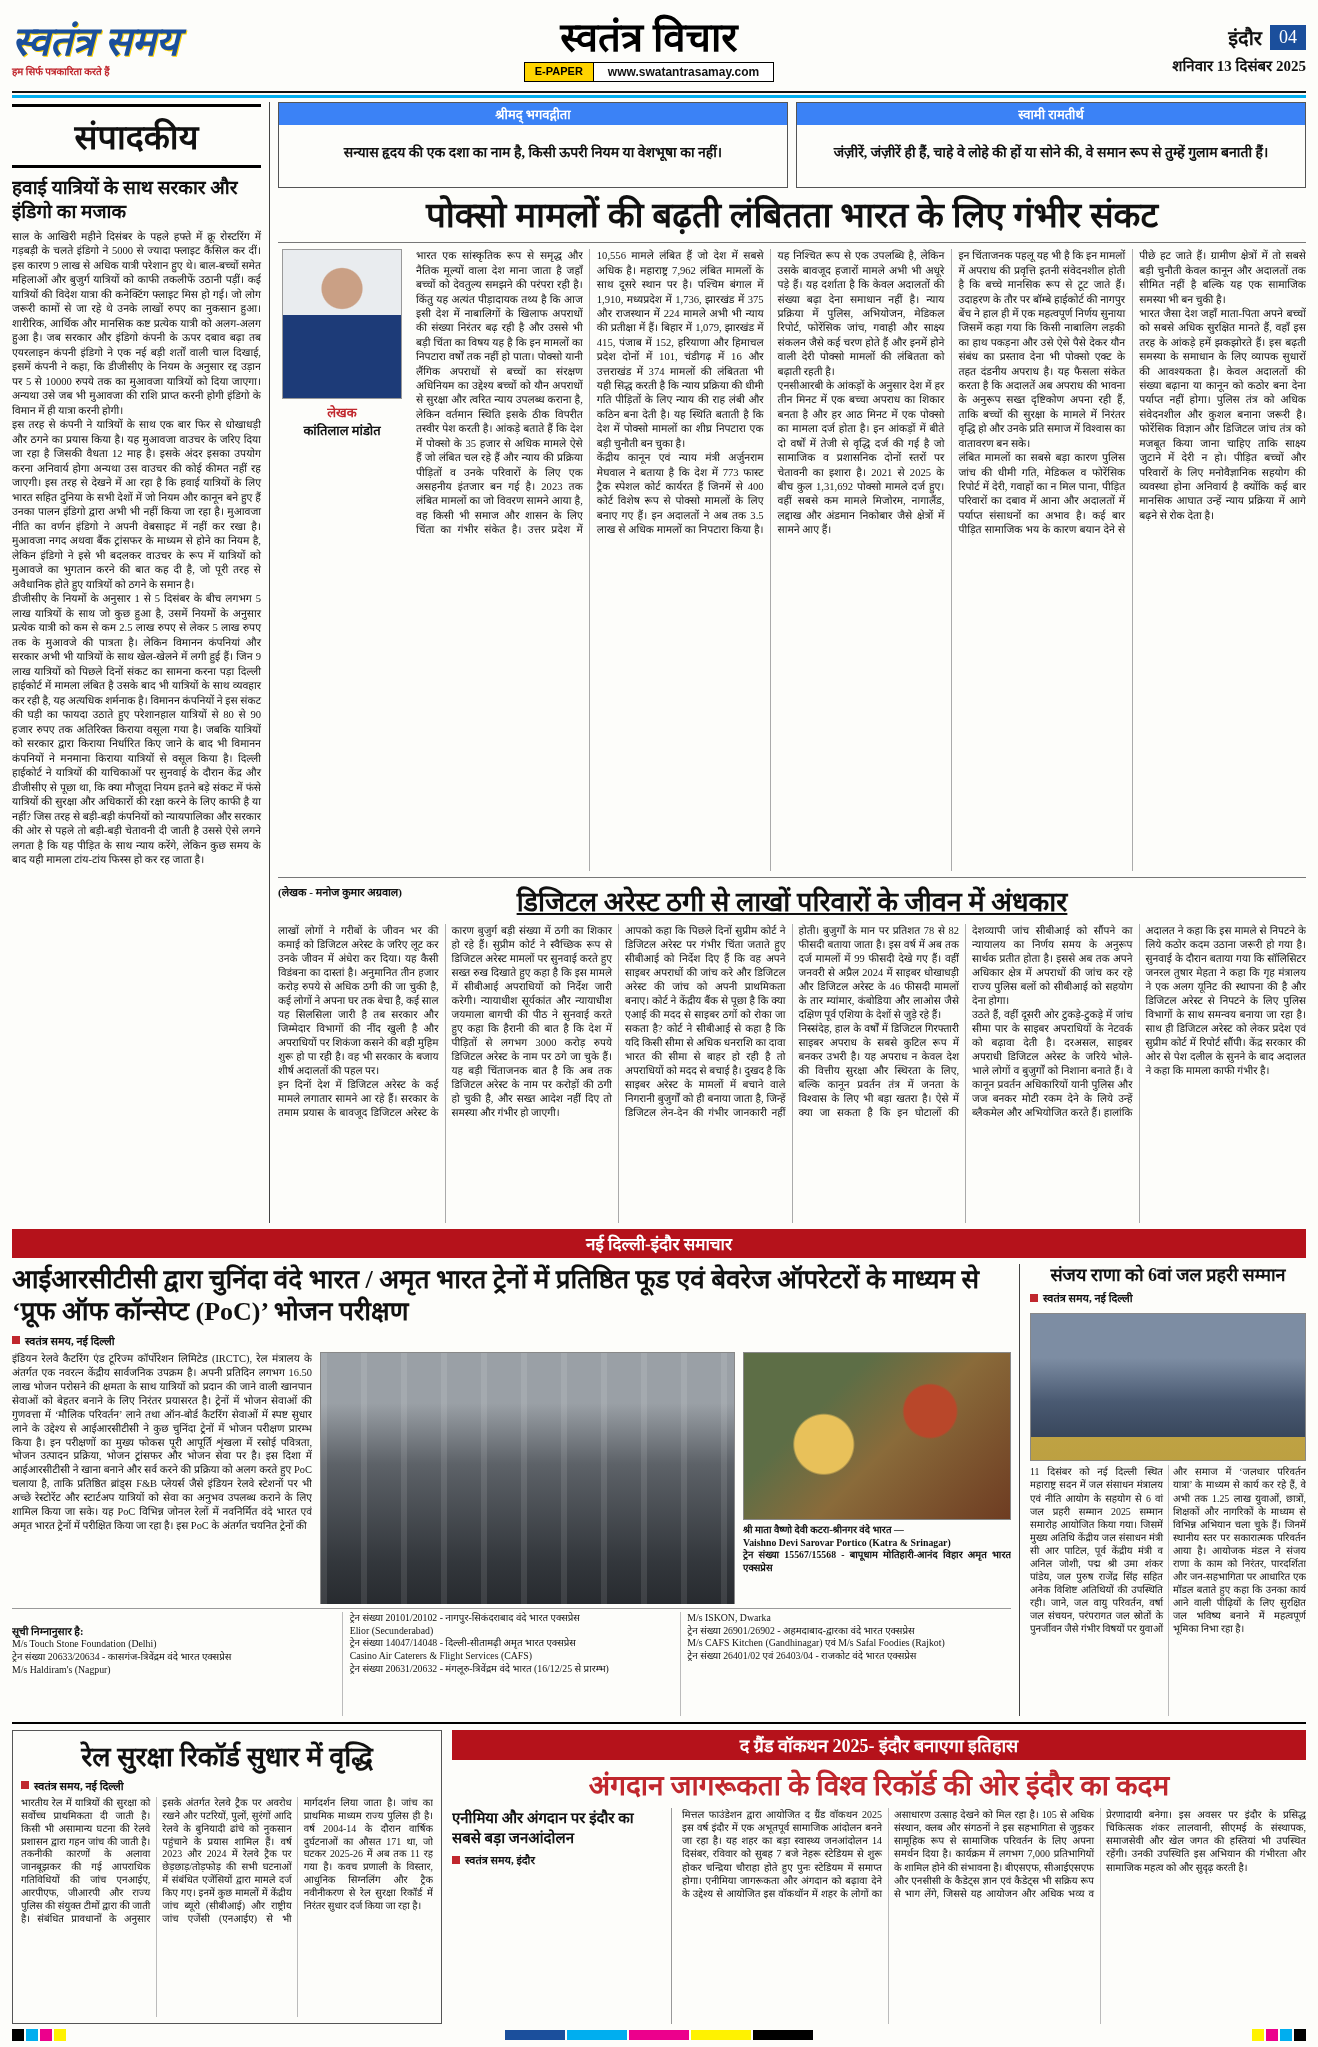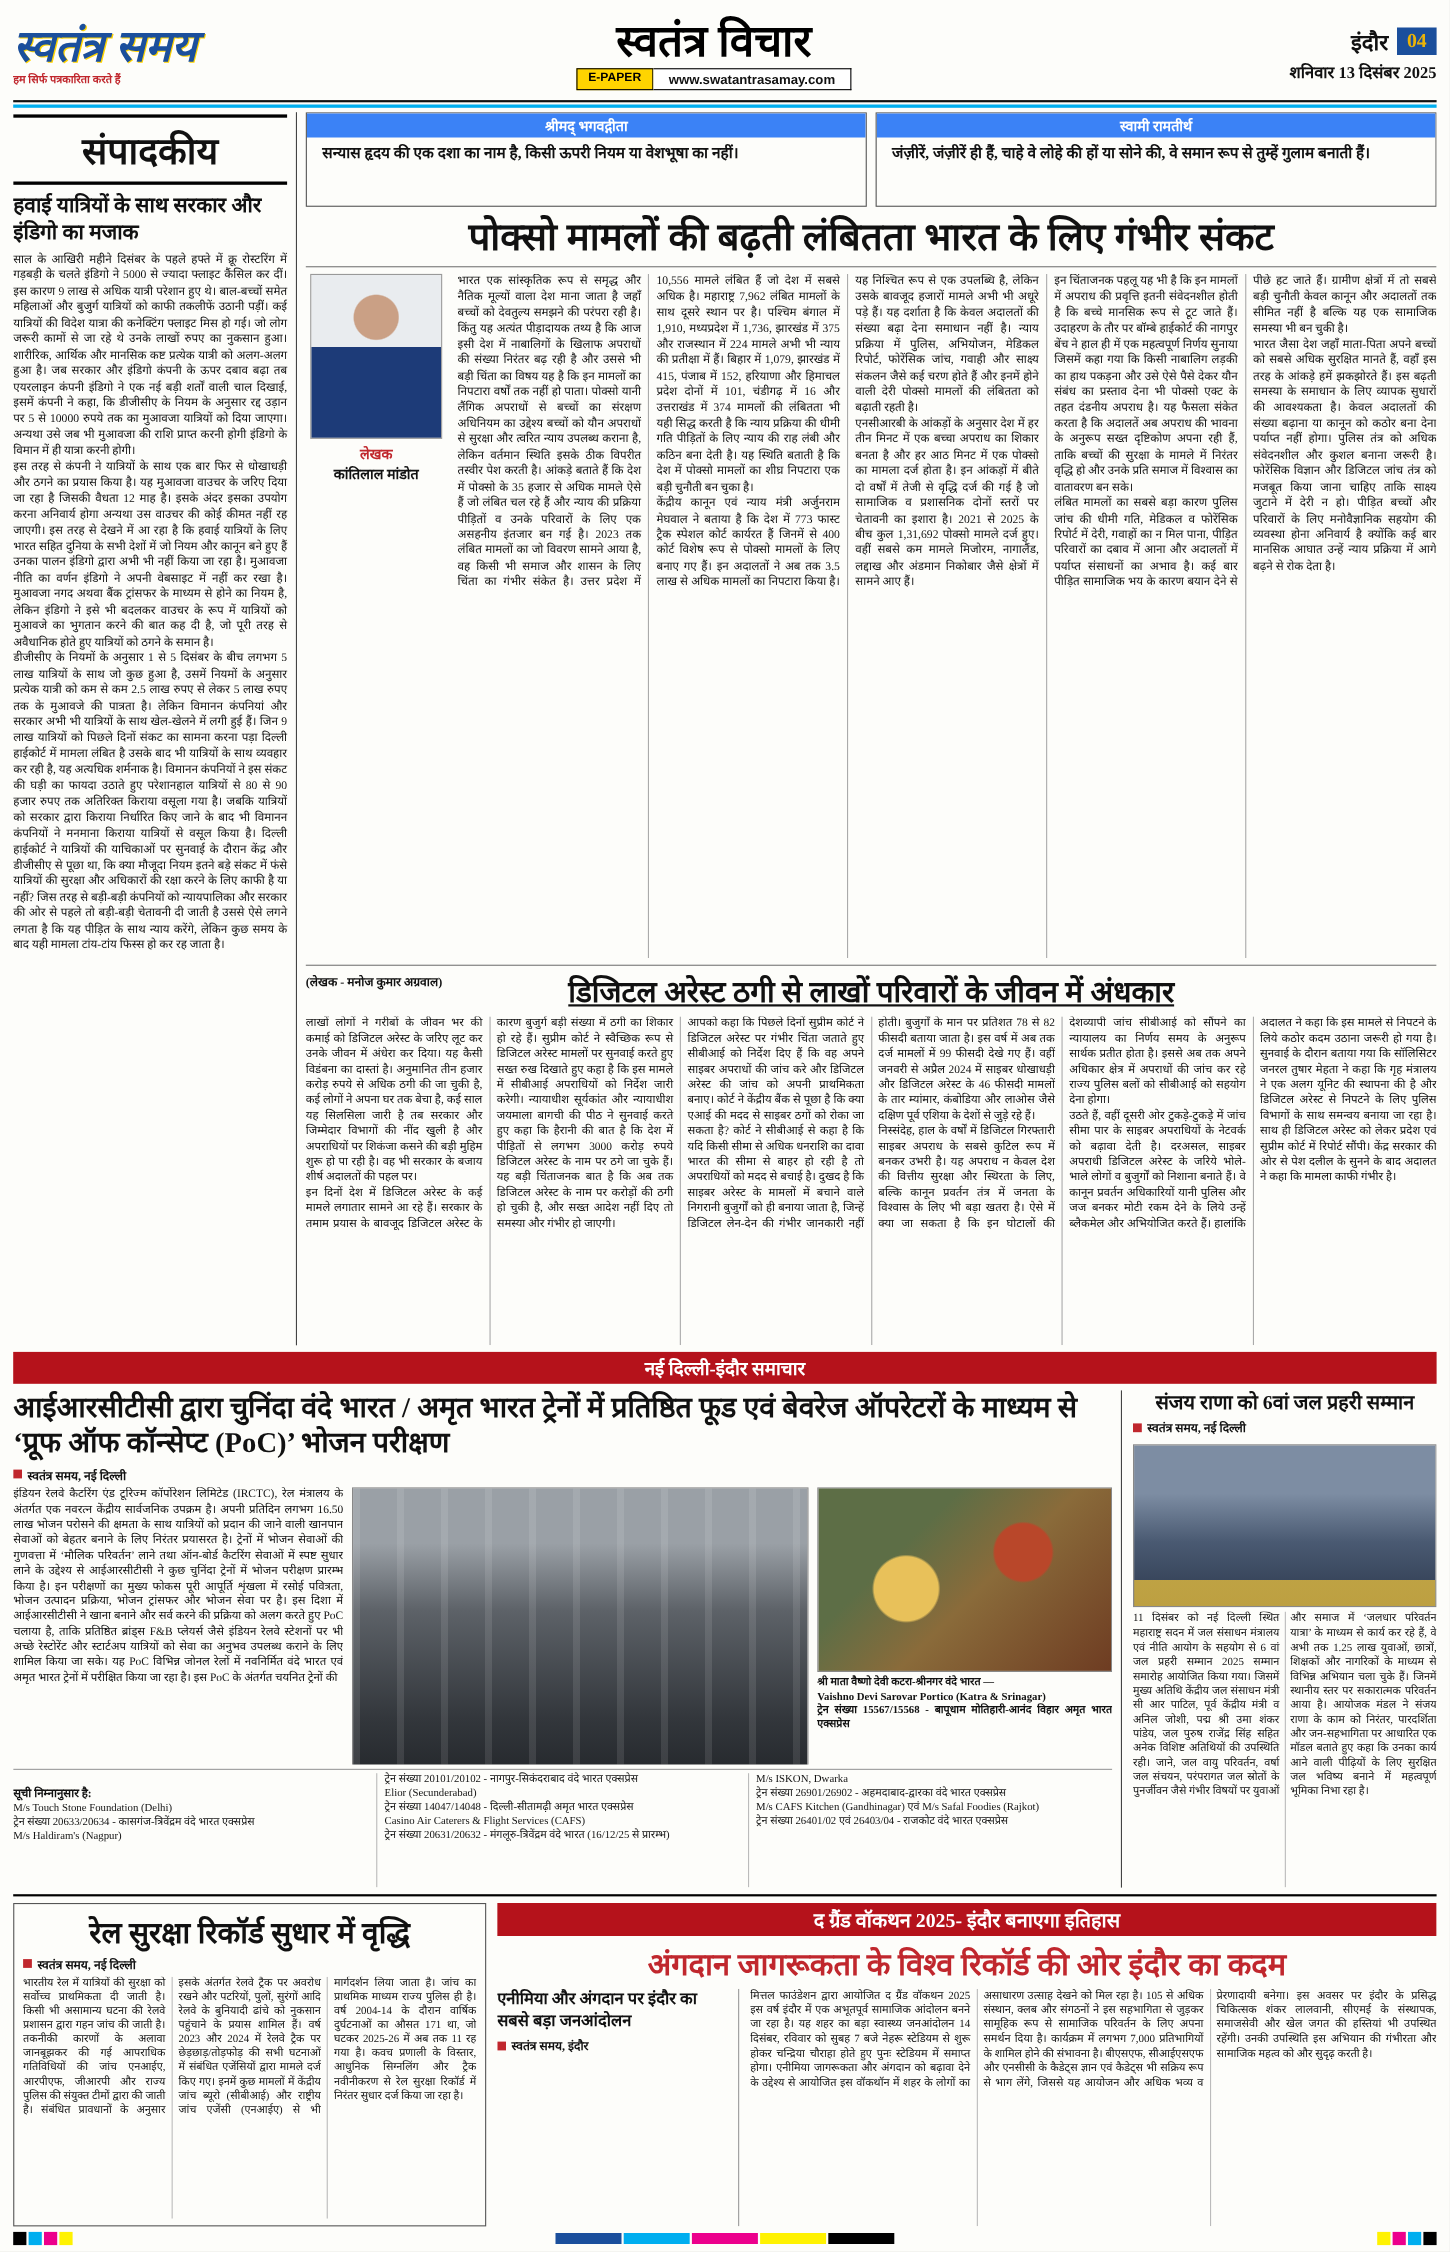--- a/index.html
+++ b/index.html
@@ -17,38 +17,38 @@
   .mast-center { text-align:center; }
   .paper-title { font-size:40px; font-weight:bold; color:#000; line-height:1.05; }
   .epaper-row { display:flex; justify-content:center; gap:0; margin-top:3px; }
   .epaper-badge { background:#ffd400; color:#000; font-family:"Liberation Sans",sans-serif;
                   font-weight:bold; font-size:11px; padding:2px 10px; border:1px solid #000; }
   .website { background:#fff; border:1px solid #000; border-left:none; font-family:"Liberation Sans",sans-serif;
              font-weight:bold; font-size:12px; padding:2px 14px; }
   .mast-right { text-align:right; }
   .city-row { display:flex; justify-content:flex-end; align-items:center; gap:8px; }
   .city-name { font-size:20px; font-weight:bold; }
-  .page-num { background:#1b4f9c; color:#eab308; font-weight:bold; font-size:18px; padding:2px 9px; }
+  .page-num { background:#1b4f9c; color:#ffffff; font-weight:normal; font-size:18px; padding:2px 9px; }
   .date-line { font-size:15px; font-weight:bold; margin-top:4px; }
   .rule-black { height:2px; background:#111; }
   .rule-cyan { height:3px; background:#00aeef; margin-top:2px; }
 
   
   .top-row { display:flex; height:1182px; margin-top:4px; }
   .editorial { width:258px; border-right:1px solid #444; padding:2px 8px 0 0; overflow:hidden; }
   .ed-box { border-top:3px solid #000; border-bottom:3px solid #000; text-align:center; padding:6px 0; }
   .ed-title { font-size:34px; font-weight:bold; }
   .ed-headline { font-size:19px; font-weight:bold; line-height:1.25; margin:8px 0 6px 0; }
   .ed-body { font-size:10.6px; line-height:1.37; text-align:justify; white-space:pre-line; }
 
   .right-area { flex:1; padding-left:8px; display:flex; flex-direction:column; overflow:hidden; }
   .quotes-row { display:flex; gap:8px; height:86px; }
   .quote-box { flex:1; border:1px solid #555; overflow:hidden; }
   .quote-head { background:#3b82f6; color:#fff; text-align:center; font-weight:bold; font-size:13px; padding:2px 0; }
-  .quote-text { font-size:14px; font-weight:bold; text-align:left; padding:6px 14px; line-height:1.4; }
+  .quote-text { font-size:14px; font-weight:bold; text-align:center; padding:18px 14px; line-height:1.4; }
   .main-headline { font-size:35px; font-weight:bold; text-align:center; line-height:1.15;
                    padding:8px 0 6px 0; border-bottom:1px solid #777; }
 
   .lead-article { display:flex; height:628px; padding-top:6px; gap:10px; overflow:hidden; }
   .author-col { width:128px; flex:0 0 128px; text-align:center; }
   .portrait-photo { width:120px; height:150px; margin:0 auto; border:1px solid #999;
       background:
         radial-gradient(circle at 50% 26%, #caa085 0 16%, rgba(0,0,0,0) 17%),
         linear-gradient(180deg,#e9ecef 0 44%, #1d3b78 44% 100%); }
   .author-label { color:#c0272d; font-weight:bold; font-size:13px; margin-top:4px; }

